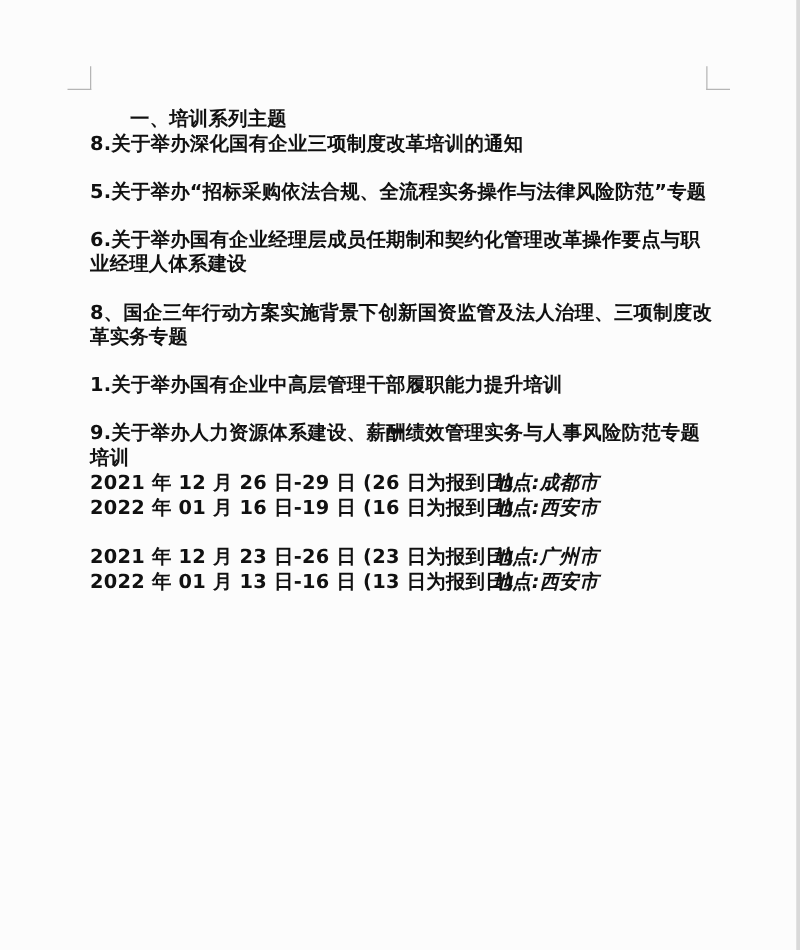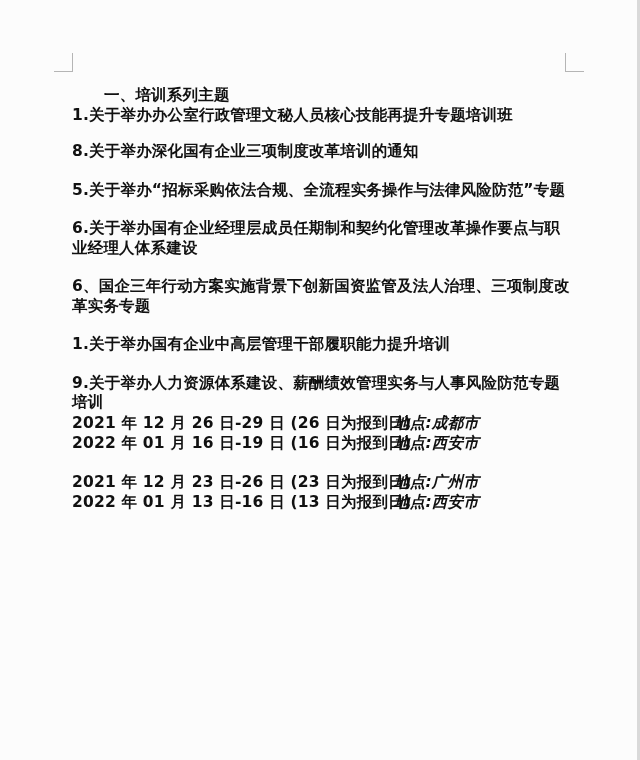--- a/index.html
+++ b/index.html
@@ -84,40 +84,37 @@
 <body>
 
 <div class="page">
   <div class="corner tl"></div>
   <div class="corner tr"></div>
   <div class="right-edge"></div>
 
   <div class="content">
     <p class="heading">一、培训系列主题</p>
 
-    <div class="item first">
-      <p class="item-title">1.关于举办办公室行政管理文秘人员核心技能再提升专题培训班</p>
-    </div>
 
 
     <div class="item">
       <p class="item-title">8.关于举办深化国有企业三项制度改革培训的通知</p>
     </div>
 
 
     <div class="item">
       <p class="item-title">5.关于举办“招标采购依法合规、全流程实务操作与法律风险防范”专题</p>
     </div>
 
     <div class="item">
       <p class="item-title">6.关于举办国有企业经理层成员任期制和契约化管理改革操作要点与职业经理人体系建设</p>
     </div>
 
     <div class="item">
-      <p class="item-title">6、国企三年行动方案实施背景下创新国资监管及法人治理、三项制度改革实务专题</p>
+      <p class="item-title">8、国企三年行动方案实施背景下创新国资监管及法人治理、三项制度改革实务专题</p>
     </div>
 
     <div class="item">
       <p class="item-title">1.关于举办国有企业中高层管理干部履职能力提升培训</p>
     </div>
 
     <div class="item">
       <p class="item-title">9.关于举办人力资源体系建设、薪酬绩效管理实务与人事风险防范专题培训</p>
       <div class="schedule-row">
         <span class="schedule-date">2021 年 12 月 26 日-29 日 (26 日为报到日)</span>

